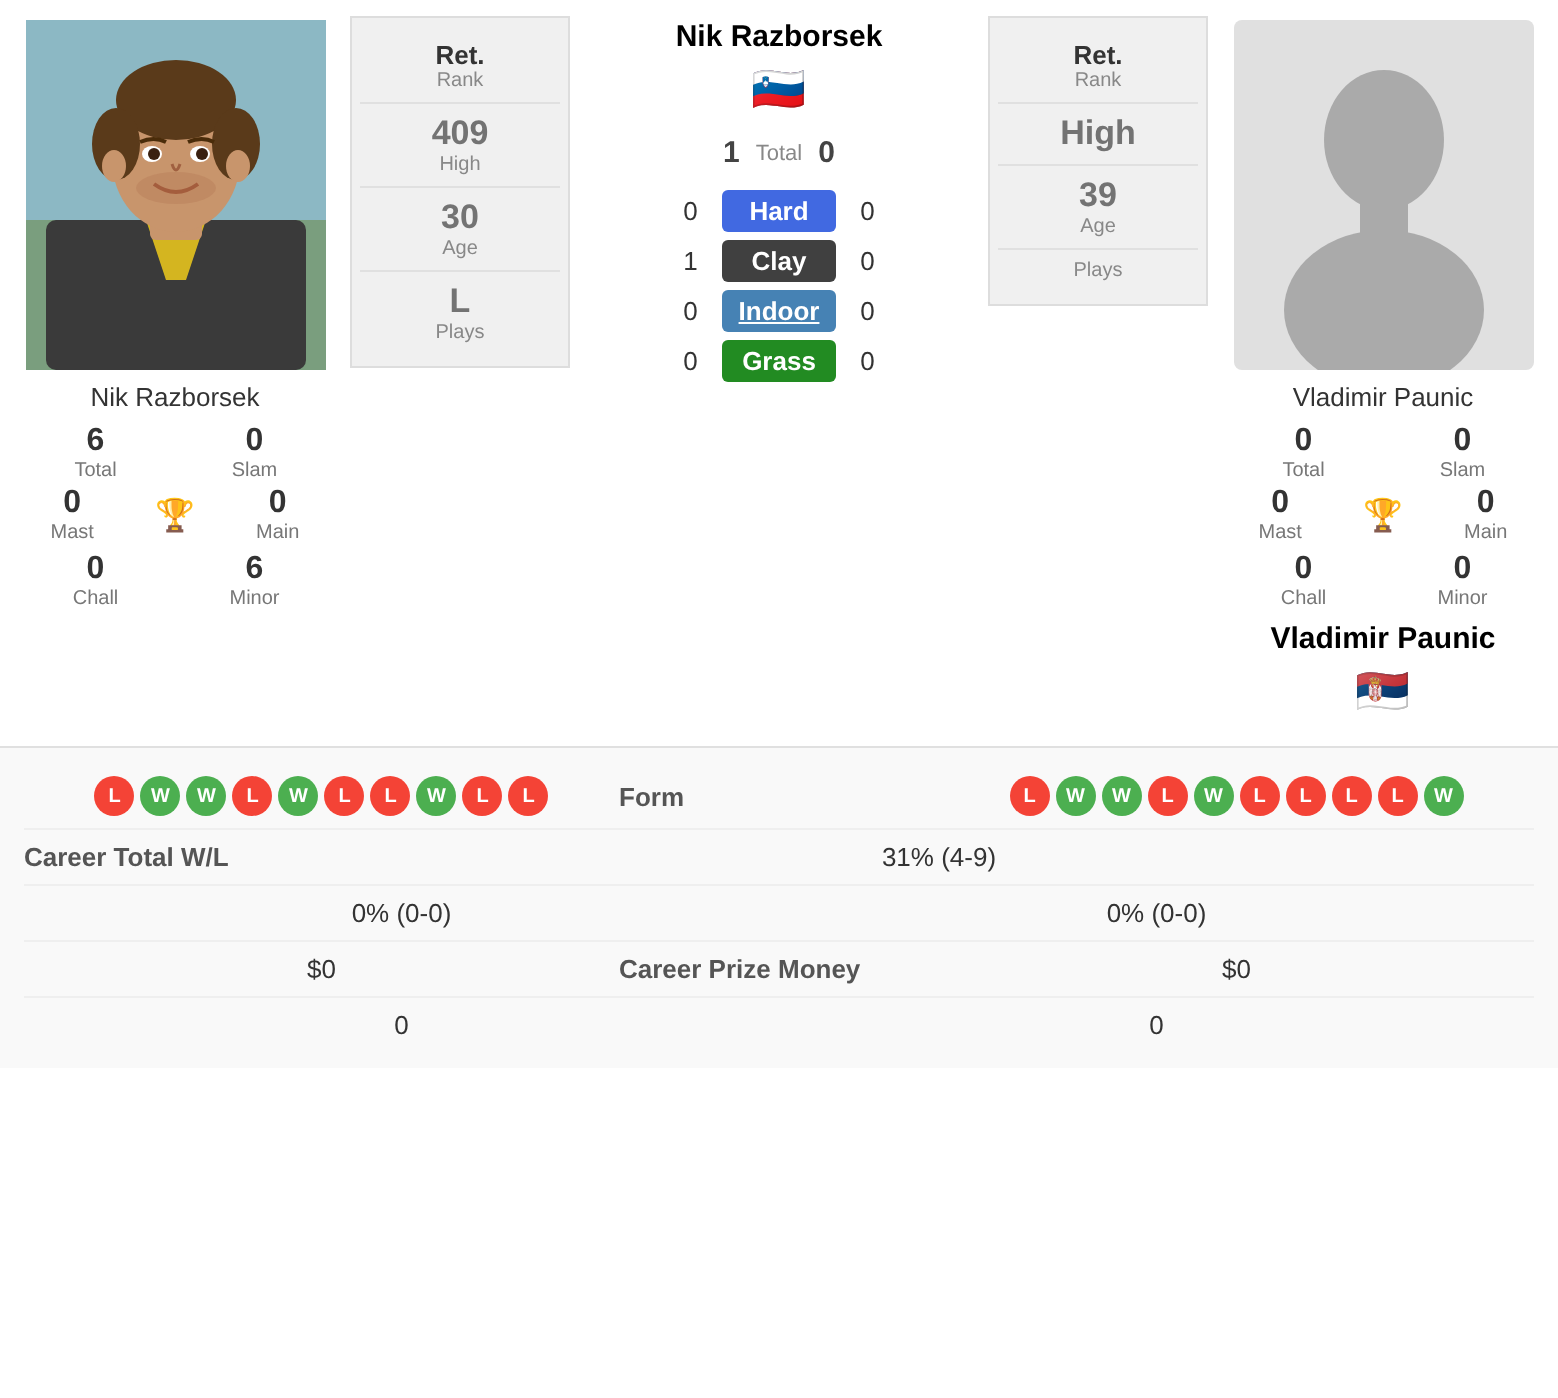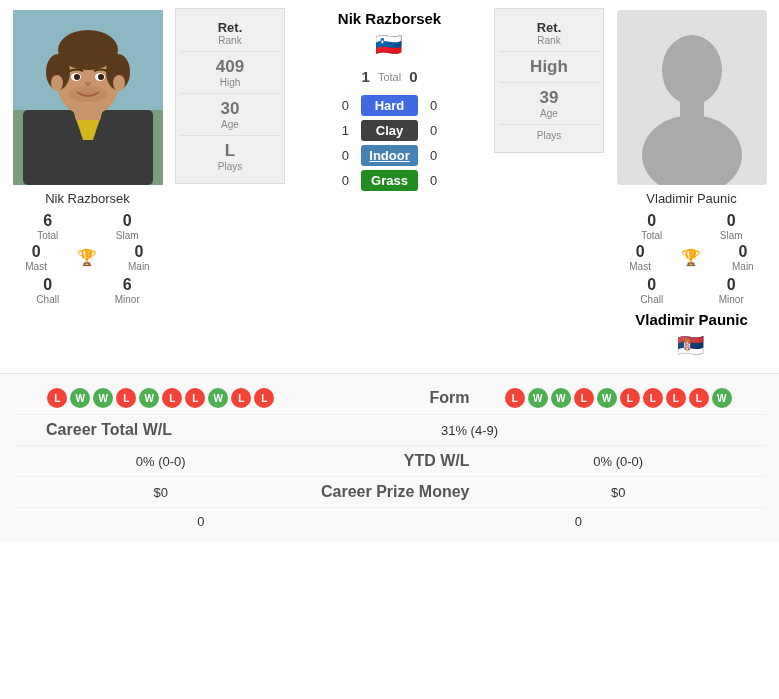--- a/index.html
+++ b/index.html
@@ -140,22 +140,22 @@
 
     .form-left {
       flex: 1;
       text-align: center;
       font-size: 13px;
       color: #333;
     }
 
     .form-center-label {
       width: 160px;
-      text-align: right;
-      font-size: 16px;
+      text-align: left;
+      font-size: 13px;
       font-weight: bold;
       color: #555;
     }
 
     .form-right {
       flex: 1;
       text-align: center;
       font-size: 13px;
       color: #333;
     }
@@ -538,21 +538,20 @@
       </div>
     </div>
 
     <div class="form-row">
       <div class="form-center-label">Career Total W/L</div>
       <div class="form-right">31% (4-9)</div>
     </div>
 
     <div class="form-row">
       <div class="form-left">0% (0-0)</div>
-      <div class="form-center-label">YTD W/L</div>
       <div class="form-right">0% (0-0)</div>
     </div>
 
     <div class="form-row">
       <div class="form-left">$0</div>
       <div class="form-center-label">Career Prize Money</div>
       <div class="form-right">$0</div>
     </div>
 
     <div class="form-row">

